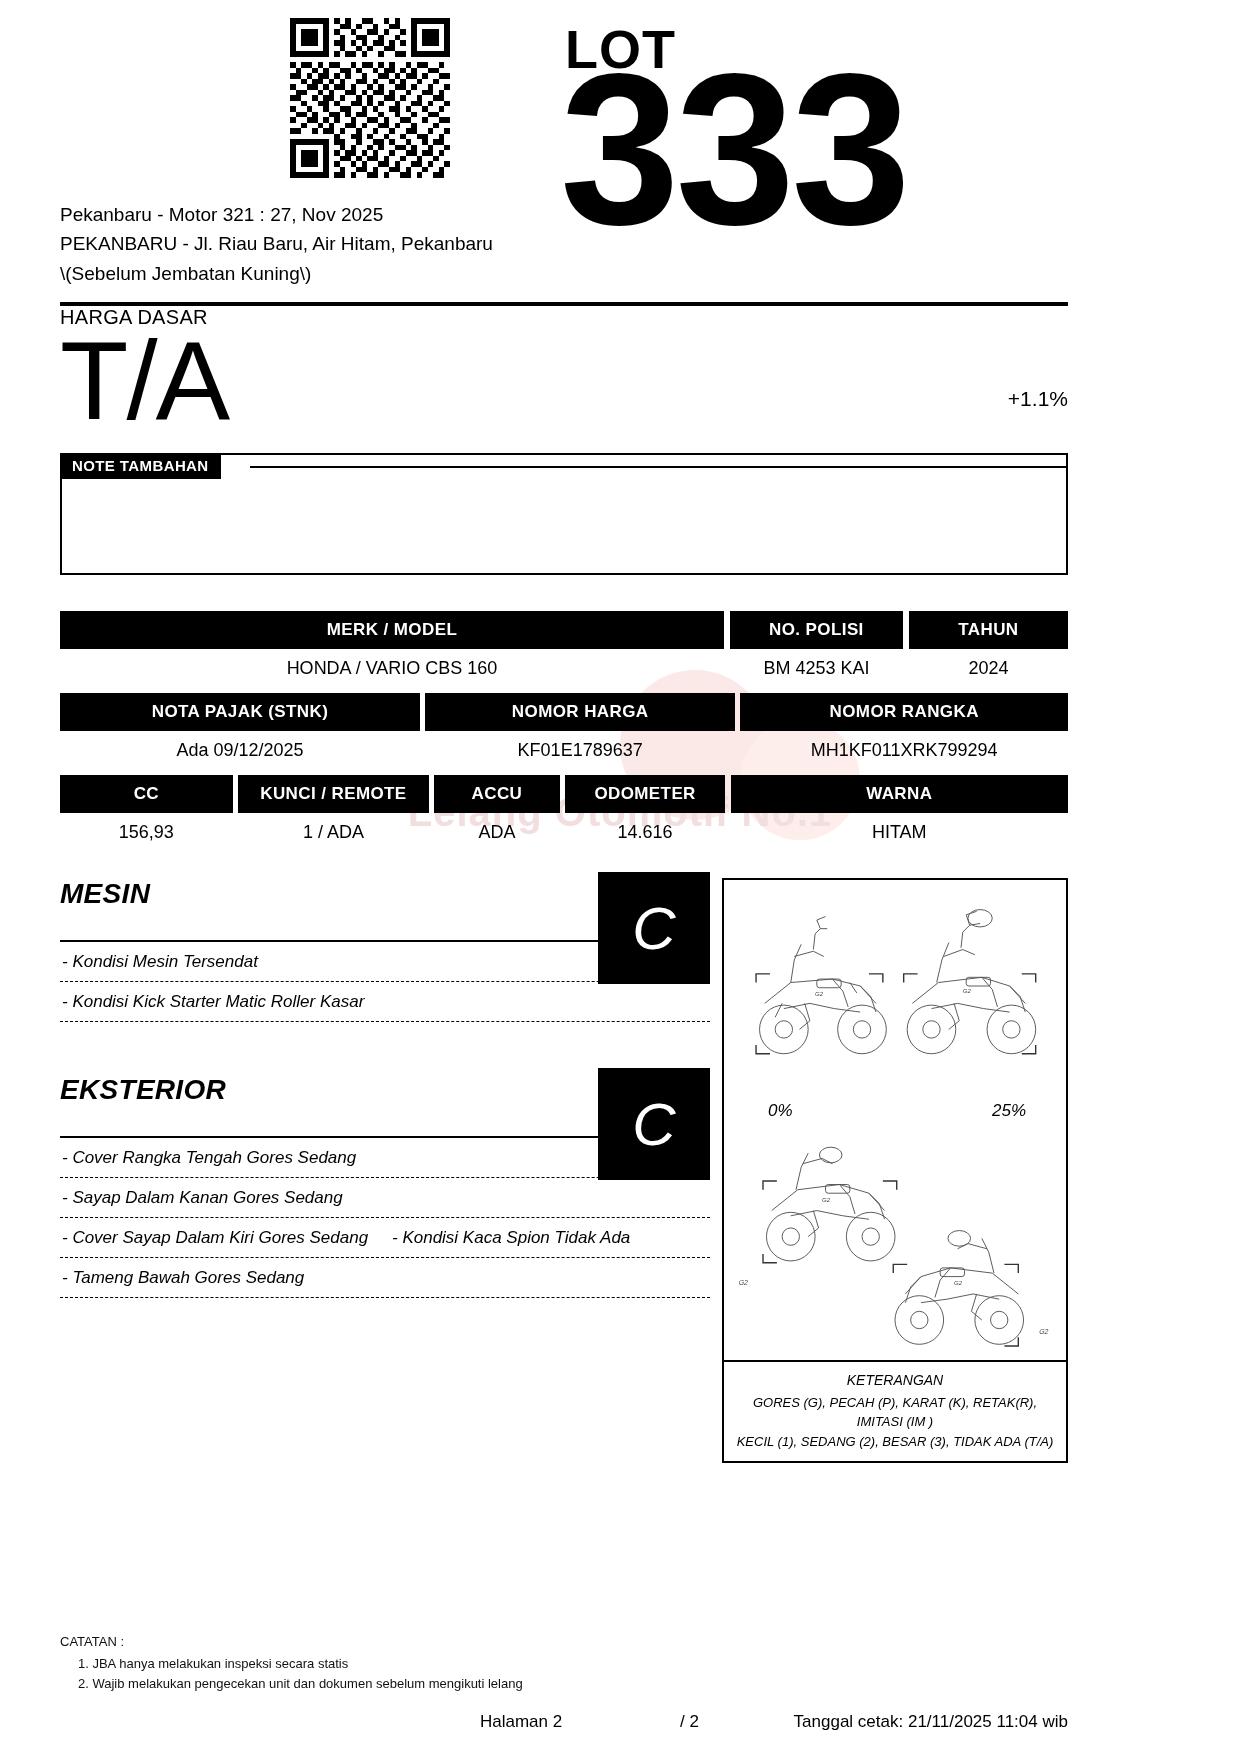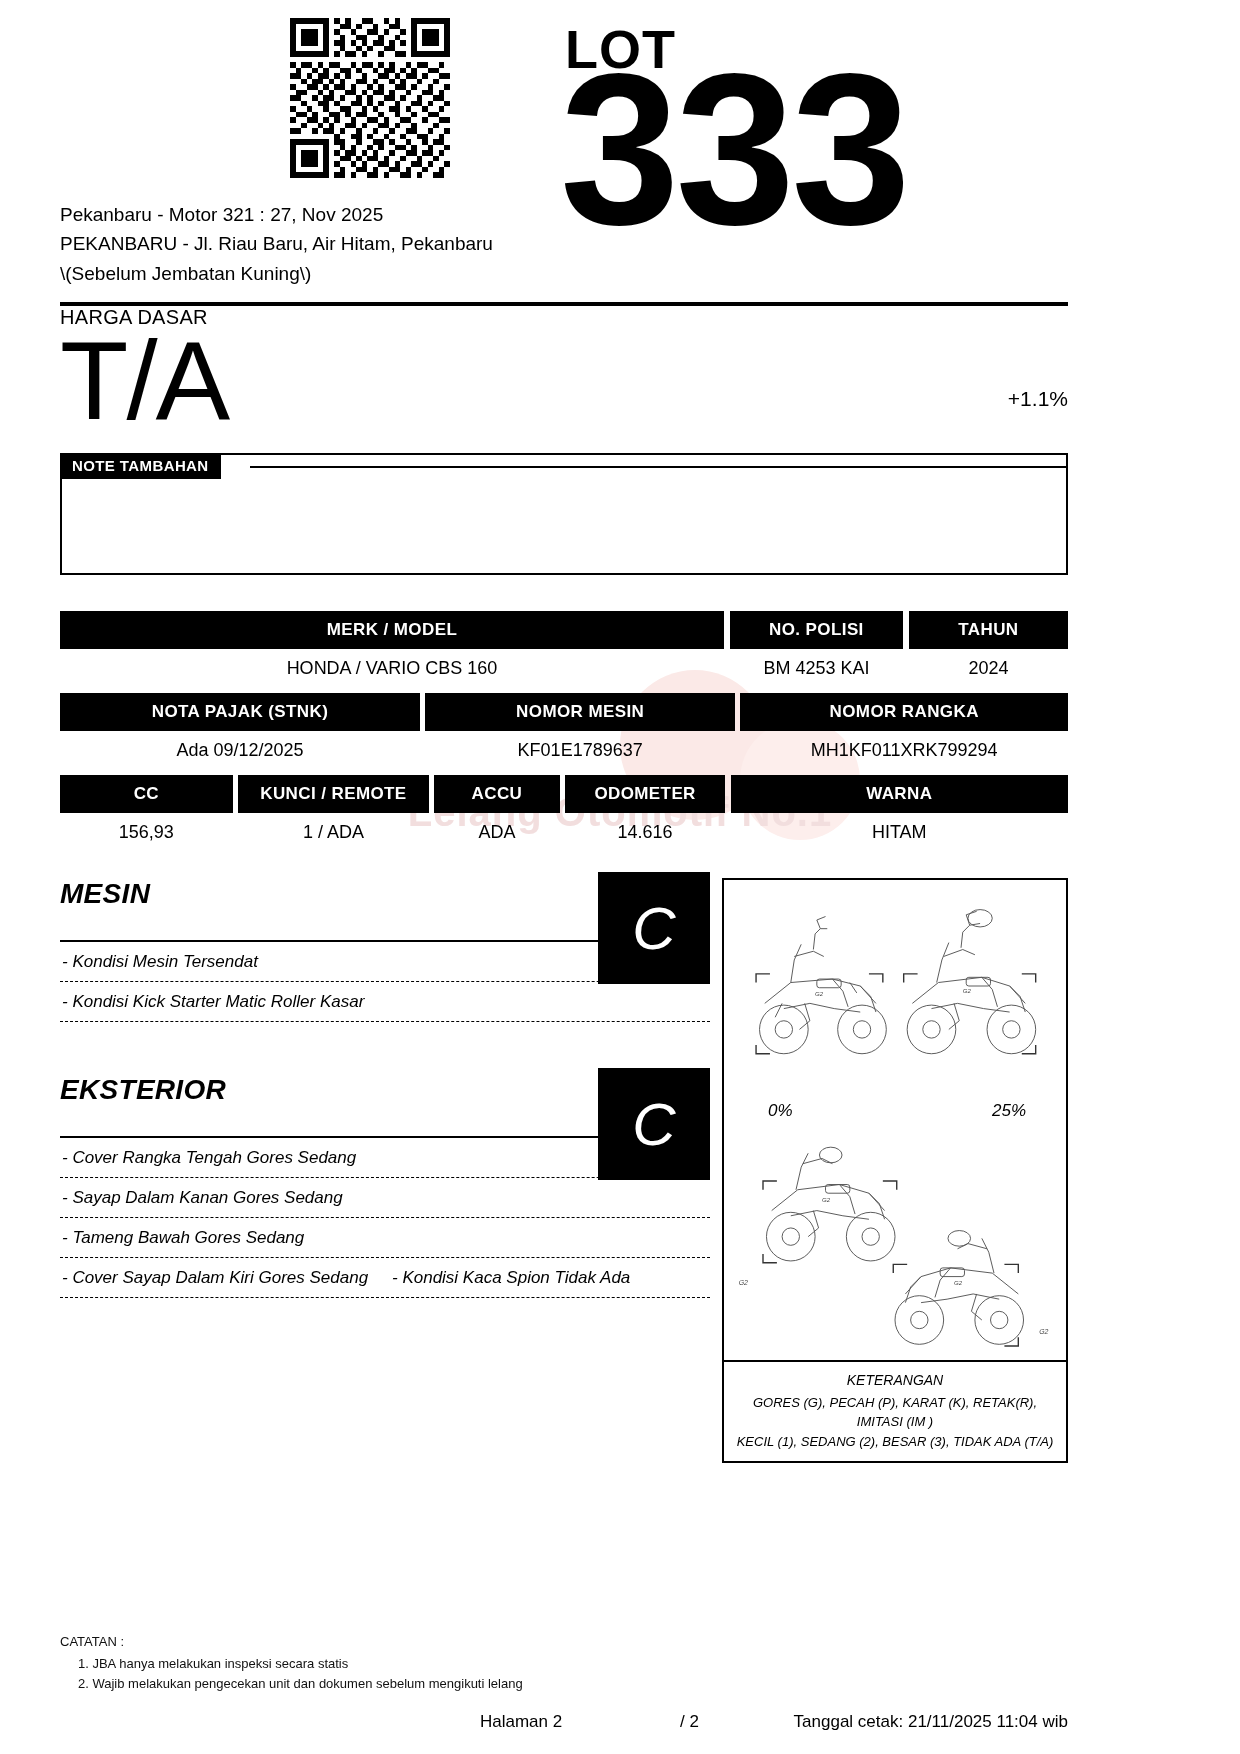--- a/index.html
+++ b/index.html
@@ -459,21 +459,21 @@
       <div class="cellval" style="width:175px">BM 4253 KAI</div>
       <div class="gap"></div>
       <div class="cellval" style="width:161px">2024</div>
     </div>
 
     <div class="rowgap"></div>
 
     <div class="srow">
       <div class="cellhdr" style="width:400px">NOTA PAJAK (STNK)</div>
       <div class="gap"></div>
-      <div class="cellhdr" style="width:344px">NOMOR MESIN</div>
+      <div class="cellhdr" style="width:344px">NOMOR HARGA</div>
       <div class="gap"></div>
       <div class="cellhdr" style="width:364px">NOMOR RANGKA</div>
     </div>
     <div class="srow">
       <div class="cellval" style="width:400px">Ada 09/12/2025</div>
       <div class="gap"></div>
       <div class="cellval" style="width:344px">KF01E1789637</div>
       <div class="gap"></div>
       <div class="cellval" style="width:364px">MH1KF011XRK799294</div>
     </div>
@@ -532,26 +532,26 @@
         <div class="sec-underline"></div>
         <div class="item">
           <span class="a">- Cover Rangka Tengah Gores Sedang</span>
           <span class="b"></span>
         </div>
         <div class="item">
           <span class="a">- Sayap Dalam Kanan Gores Sedang</span>
           <span class="b"></span>
         </div>
         <div class="item">
+          <span class="a">- Cover Sayap Dalam Kiri Gores Sedang</span>
+          <span class="b">- Kondisi Kaca Spion Tidak Ada</span>
+        </div>
+        <div class="item">
           <span class="a">- Tameng Bawah Gores Sedang</span>
           <span class="b"></span>
-        </div>
-        <div class="item">
-          <span class="a">- Cover Sayap Dalam Kiri Gores Sedang</span>
-          <span class="b">- Kondisi Kaca Spion Tidak Ada</span>
         </div>
       </div>
     </div>
 
     <div class="right-col">
       <div class="diagram">
 
         <div class="bike-box">
           <svg viewBox="0 0 380 200" width="100%" height="200">
             <g fill="none" stroke="#555" stroke-width="1.1">

